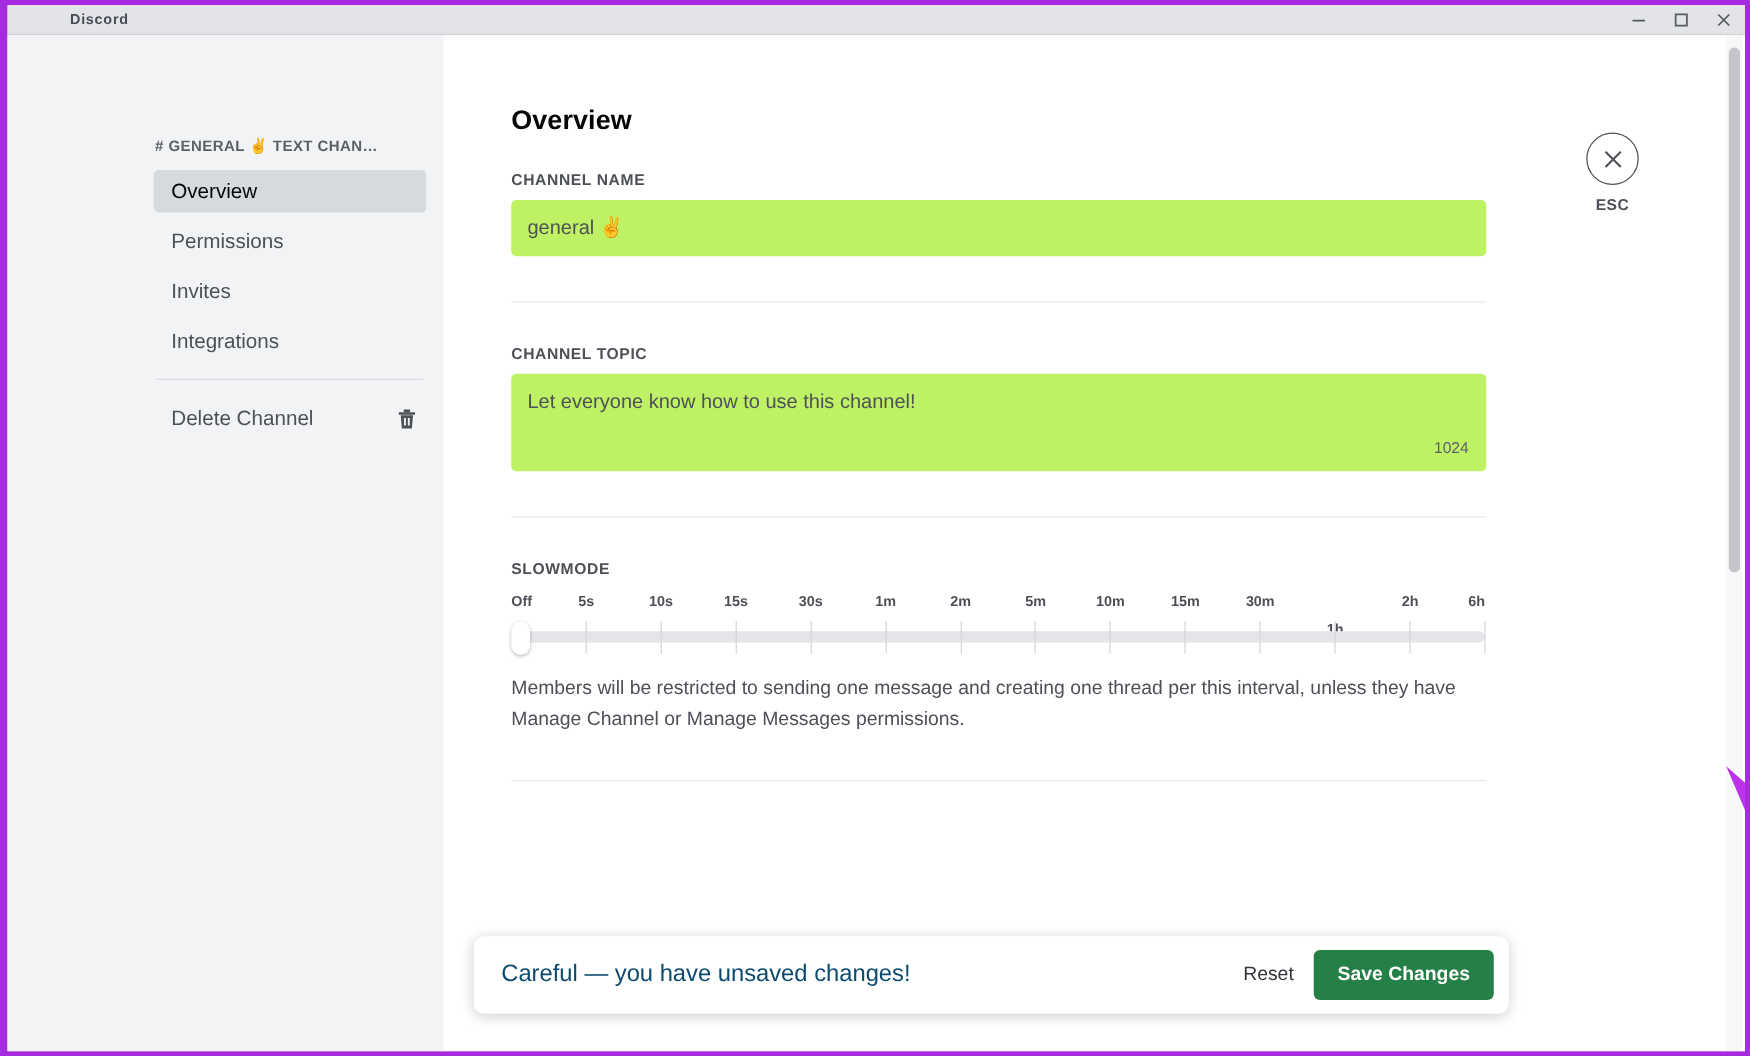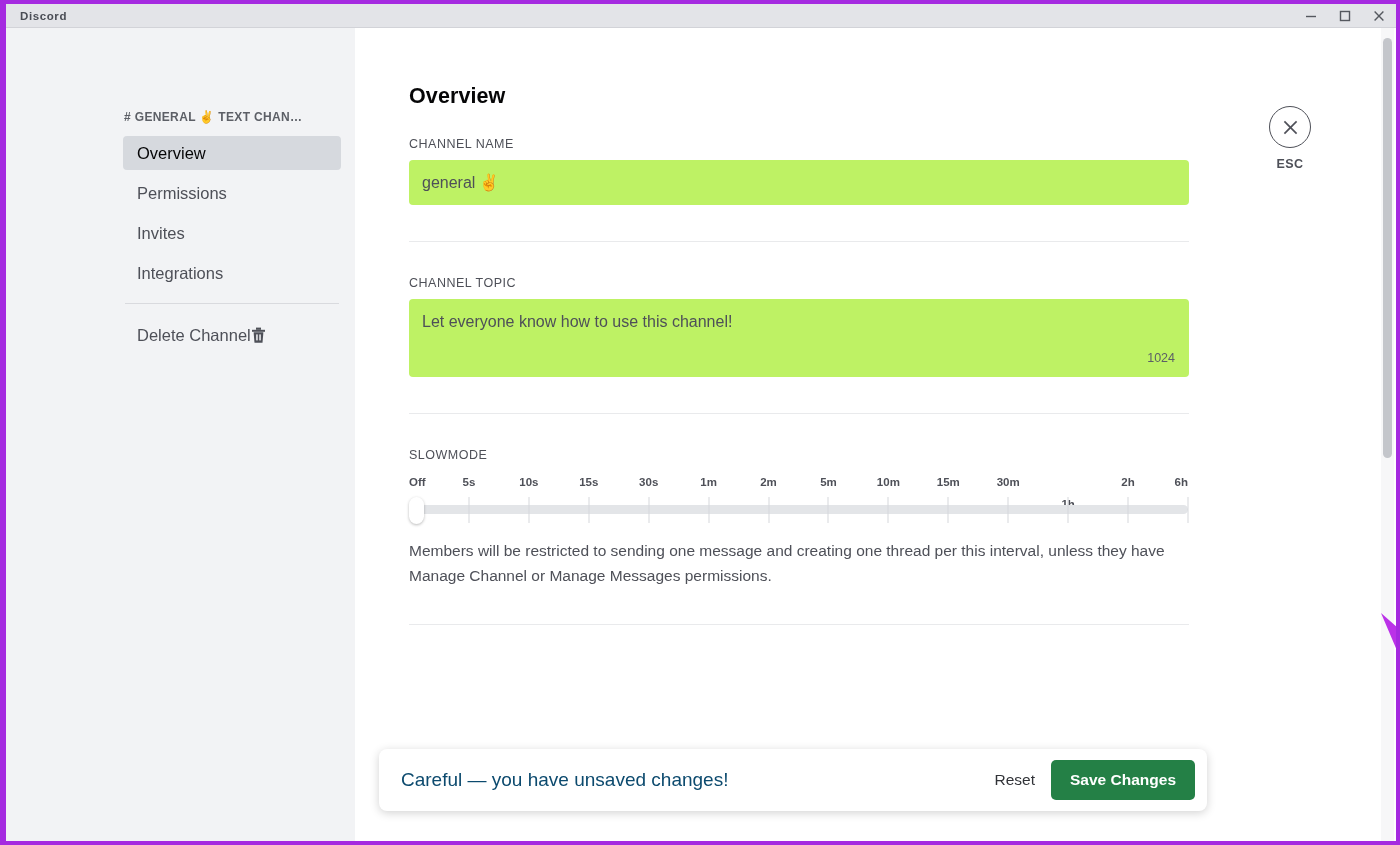--- a/index.html
+++ b/index.html
@@ -31,20 +31,21 @@
   
   #titlebar {
     position: absolute;
     left: 0; top: 0;
     width: 100%;
     height: 24px;
     background: #e3e4e8;
     display: flex;
     align-items: center;
     border-bottom: 1px solid #d2d3d8;
+    padding-left: 36px;
   }
   #titlebar-title {
     font-size: 11.5px;
     font-weight: bold;
     color: #4a4d55;
     letter-spacing: 0.6px;
     padding-left: 14px;
     flex: 1;
   }
   .win-btn {
@@ -105,20 +106,21 @@
   }
   #nav-divider {
     height: 1px;
     background: #d9dade;
     margin: 13px 2px 14px 2px;
   }
   #delete-channel-row {
     height: 34px;
     display: flex;
     align-items: center;
+    justify-content: space-between;
     padding: 0 8px 0 14px;
     border-radius: 4px;
     font-size: 16.5px;
     color: #4e5058;
     cursor: pointer;
   }
   #trash-icon { display: flex; align-items: center; color: #4e5058; }
 
   
   #content-area {
@@ -140,21 +142,21 @@
   #page-title {
     font-size: 21.5px;
     font-weight: bold;
     color: #060607;
     margin-bottom: 28px;
     letter-spacing: 0.1px;
   }
 
   .section-label {
     font-size: 12.5px;
-    font-weight: normal;
+    font-weight: bold;
     color: #4e5058;
     letter-spacing: 0.5px;
     margin-bottom: 9px;
   }
 
   .field-box {
     background: #bef264;
     border-radius: 4px;
     color: #4e5058;
     font-size: 16px;

